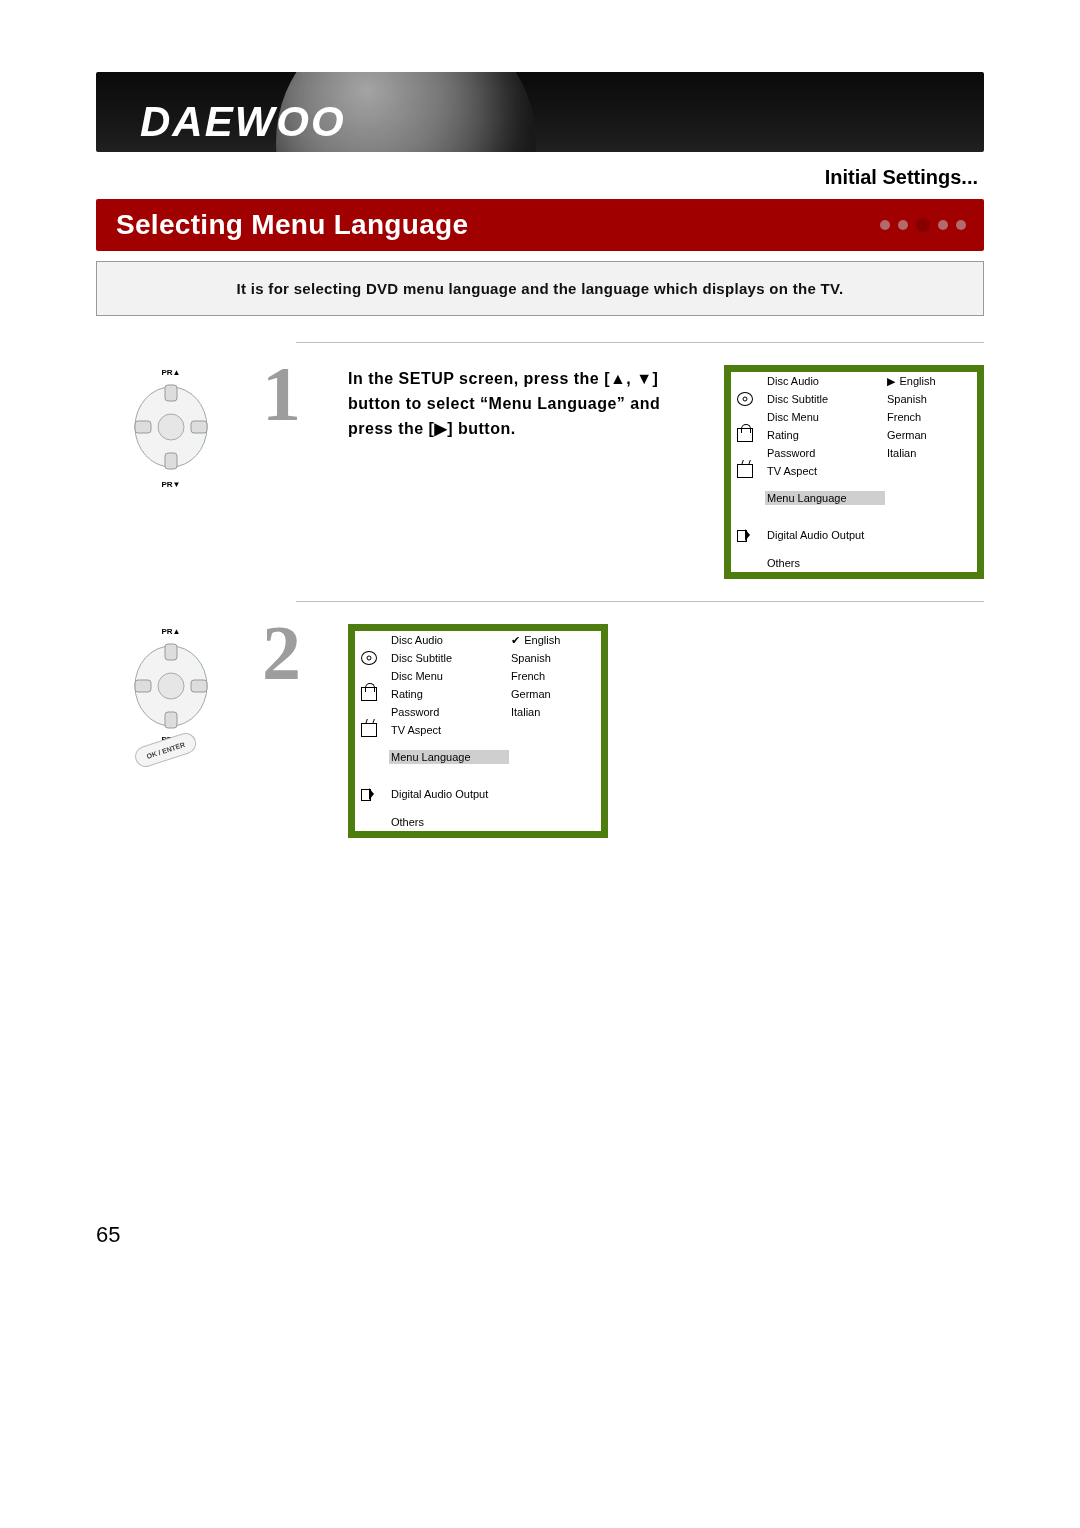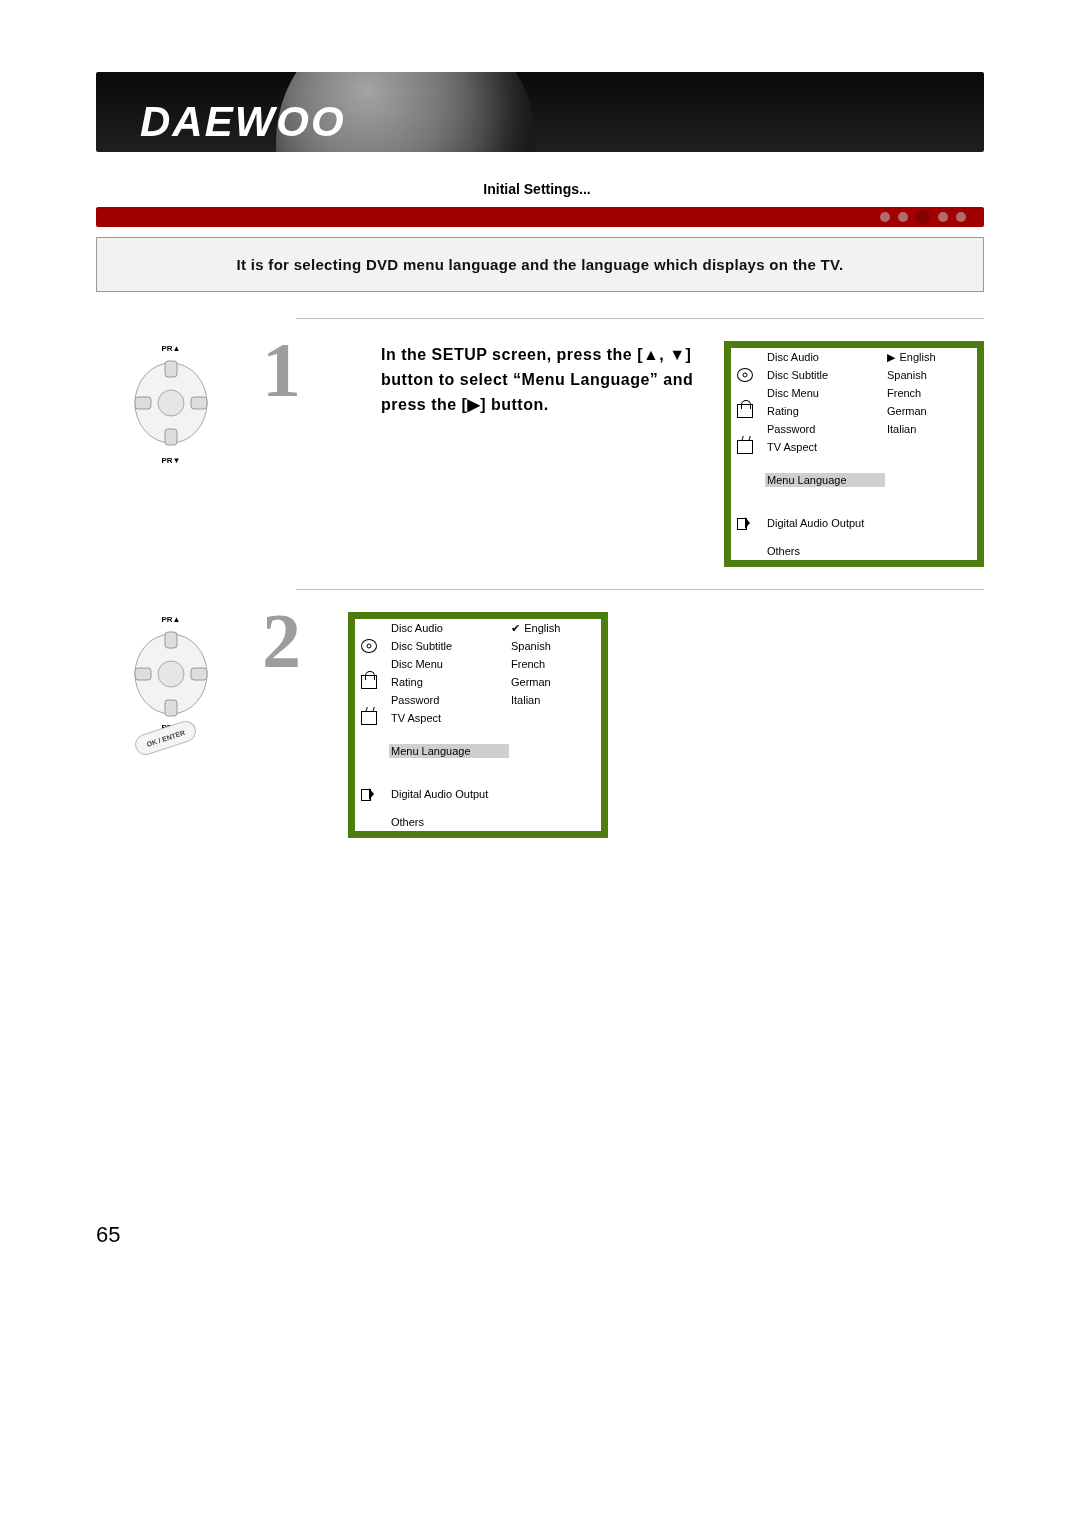--- a/index.html
+++ b/index.html
@@ -6,43 +6,43 @@
   html, body { width: 1080px; height: 1528px; background: #fff; font-family: Arial, Helvetica, sans-serif; color: #000; }
   .page { position: relative; width: 1080px; height: 1528px; padding: 72px 96px 60px 96px; }
 
   
   .banner { position: relative; height: 80px; background: linear-gradient(180deg,#0a0a0a 0%,#161616 60%,#202020 100%); border-radius: 2px; overflow: hidden; }
   .globe { position: absolute; left: 180px; top: -60px; width: 260px; height: 260px; border-radius: 50%;
            background: radial-gradient(circle at 35% 30%, #bfbfbf 0%, #8a8a8a 30%, #3a3a3a 65%, #141414 100%);
            box-shadow: inset -25px -25px 50px rgba(0,0,0,.6); opacity: .85; }
   .logo { position: absolute; left: 44px; top: 22px; width: 260px; }
 
-  .breadcrumb { font-weight: bold; font-size: 14px; color: #000; margin: 29px 0 10px 0; text-align: center; padding-right: 6px; }
+  .breadcrumb { font-weight: bold; font-size: 20px; color: #000; margin: 14px 0 10px 0; text-align: right; padding-right: 6px; }
 
   .titlebar { position: relative; background: #a00000; color: #fff; padding: 10px 20px; border-radius: 2px; }
   .titlebar .dots { position: absolute; right: 18px; top: 50%; transform: translateY(-50%); display: flex; gap: 8px; align-items: center; }
   .titlebar .dots .d { width: 10px; height: 10px; border-radius: 50%; background: #b36a6a; }
   .titlebar .dots .d.big { width: 14px; height: 14px; background: #870000; }
   .title-text { font-size: 28px; font-weight: bold; letter-spacing: .3px; }
 
   .introbox { border: 1px solid #9a9a9a; background: #f2f2f2; margin-top: 10px; padding: 18px 22px; }
   .intro { text-align: center; font-weight: bold; font-size: 15px; color: #111; letter-spacing: .3px; }
 
   .steps { margin-top: 26px; }
   .hr { border: none; border-top: 1px solid #bdbdbd; margin: 22px 0 22px 200px; }
 
   .step { display: grid; grid-template-columns: 150px 70px 1fr 260px; column-gap: 16px; align-items: start; margin-left: 0; }
   .remote { justify-self: center; }
   .stepnum { color: #9d9d9d; font-weight: bold; font-size: 78px; line-height: .75; letter-spacing: -3px; font-family: "Times New Roman", Times, serif; }
-  .stepbody { font-size: 16px; font-weight: bold; line-height: 1.55; letter-spacing: .5px; padding-top: 2px; margin-left: 33px; }
+  .stepbody { font-size: 16px; font-weight: bold; line-height: 1.55; letter-spacing: .5px; padding-top: 2px; }
 
   
   .tv { border: 7px solid #4d7c0f; width: 260px; font-size: 11px; background: #fff; }
   .tv .row { display: grid; grid-template-columns: 26px 1fr 84px; align-items: center; min-height: 18px; padding: 1px 6px; gap: 4px; }
-  .tv .row.hl-left .left { background: #cfcfcf; margin: 16px -2px; padding: 1px 2px; }
+  .tv .row.hl-left .left { background: #cfcfcf; margin: 10px -2px; padding: 1px 2px; }
   .tv .icon { width: 16px; height: 14px; border: 1px solid #000; display: inline-block; position: relative; }
   .tv .icon.disc { border-radius: 50%; }
   .tv .icon.disc::after { content:""; position:absolute; left:50%; top:50%; width:3px; height:3px; border:1px solid #000; border-radius:50%; transform:translate(-50%,-50%); }
   .tv .icon.lock::before { content:""; position:absolute; left:3px; top:-5px; width:8px; height:8px; border:1px solid #000; border-bottom:none; border-radius: 6px 6px 0 0; }
   .tv .icon.tvshape::before { content:""; position:absolute; left:4px; top:-5px; width:6px; height:5px; border-left:1px solid #000; border-right:1px solid #000; transform: skewX(-18deg); }
   .tv .icon.speaker { width:14px; height:16px; border:none; }
   .tv .icon.speaker::before { content:""; position:absolute; left:0; top:3px; width:8px; height:10px; border:1px solid #000; }
   .tv .icon.speaker::after  { content:""; position:absolute; left:8px; top:2px; width:0; height:0; border-top:6px solid transparent; border-bottom:6px solid transparent; border-left:5px solid #000; }
   .tv .left { color:#000; }
   .tv .right { color:#000; }
@@ -62,20 +62,21 @@
   <div class="banner">
     <div class="globe"></div>
     <svg class="logo" viewBox="0 0 260 56" aria-hidden="true">
       <text x="0" y="42" font-family="Arial Black, Arial, sans-serif" font-size="42" font-weight="900" font-style="italic" fill="#ffffff" letter-spacing="2">DAEWOO</text>
     </svg>
   </div>
 
   <div class="breadcrumb">Initial Settings...</div>
 
   <div class="titlebar">
+    <span class="title-text">Selecting Menu Language</span>
     <div class="dots">
       <span class="d"></span>
       <span class="d"></span>
       <span class="d big"></span>
       <span class="d"></span>
       <span class="d"></span>
     </div>
   </div>
 
   <div class="introbox">

